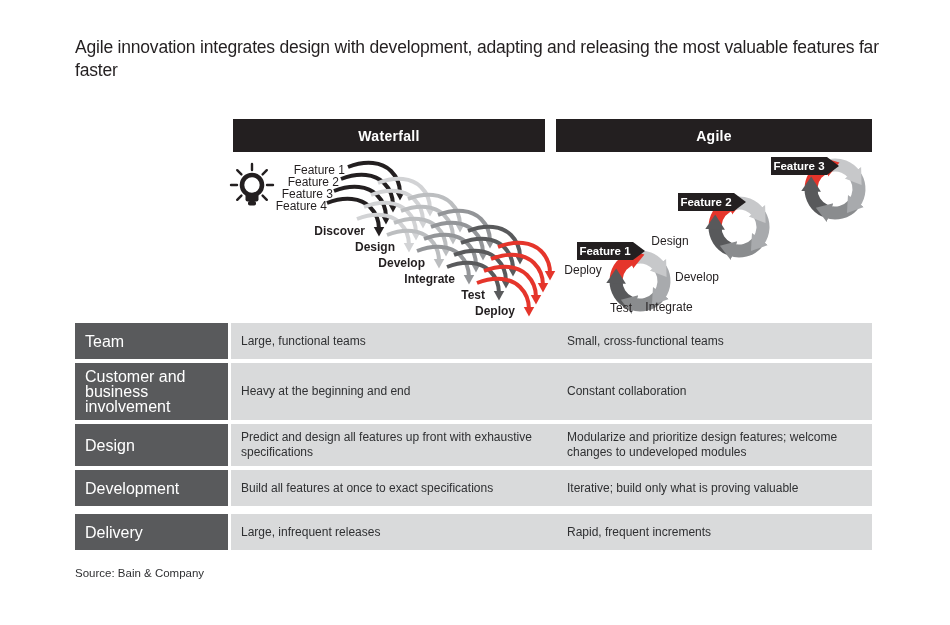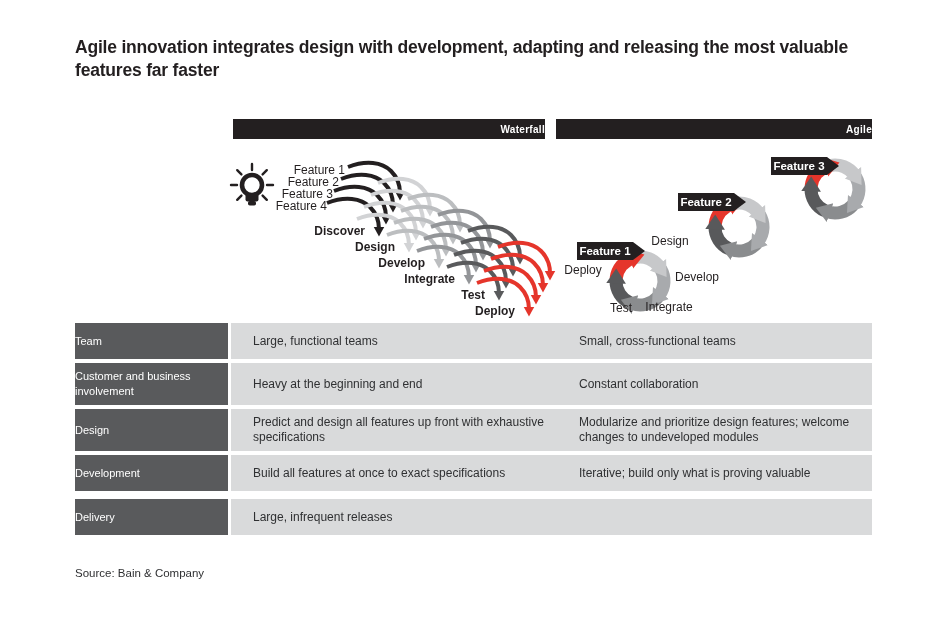--- a/index.html
+++ b/index.html
@@ -1,26 +1,26 @@
 <!DOCTYPE html>
 <html style="--ink: #231f20; --red: #e5352b; --header-bg: #231f20; --flow-gray-1: #d2d3d5; --flow-gray-2: #bcbec0; --flow-gray-3: #939598; --flow-gray-4: #595a5c; --cycle-light: #c7c8ca; --cycle-medium: #a8aaad; --cycle-gray: #8a8c8e; --cycle-dark: #58595b; --label-bg: #595a5c; --cell-bg: #d9dadb; --text-dark: #2f3032;"><head>
 <meta charset="utf-8">
 <style>
   html,body{margin:0;padding:0;background:#fff;}
   #canvas{position:relative;width:950px;height:625px;background:#fff;overflow:hidden;
           font-family:"Liberation Sans","DejaVu Sans",sans-serif;color:var(--ink,#231f20);}
   .abs{position:absolute;}
 
   
-  #title{left:75px;top:36px;width:812px;font-size:17.5px;line-height:23px;font-weight:bold;
+  #title{left:75px;top:36px;width:812px;font-size:17.5px;line-height:23px;font-weight:normal;
          letter-spacing:-0.2px;color:var(--ink);}
 
   
-  .colhdr{top:119px;height:20px;background:var(--header-bg);color:#fff;font-weight:bold;
-          font-size:10px;letter-spacing:.3px;display:flex;align-items:center;justify-content:flex-end;}
+  .colhdr{top:119px;height:33px;background:var(--header-bg);color:#fff;font-weight:bold;
+          font-size:14px;letter-spacing:.3px;display:flex;align-items:center;justify-content:center;}
   #hdr-waterfall{left:233px;width:312px;}
   #hdr-agile{left:556px;width:316px;}
 
   
   svg text{font-family:"Liberation Sans","DejaVu Sans",sans-serif;}
   .dlabel{font-size:12px;fill:var(--ink);}
   .dlabel-b{font-size:12px;font-weight:bold;fill:var(--ink);}
   .banner-text{font-size:11.5px;font-weight:bold;fill:#ffffff;}
 
   
@@ -33,26 +33,26 @@
   .s-cg{stroke:var(--cycle-gray);} .s-cd{stroke:var(--cycle-dark);} .s-cr{stroke:var(--red);}
   .f-cl{fill:var(--cycle-light);} .f-cm{fill:var(--cycle-medium);}
   .f-cg{fill:var(--cycle-gray);} .f-cd{fill:var(--cycle-dark);}
 
   .flow{fill:none;stroke-width:4;stroke-linecap:butt;}
   .ring{fill:none;stroke-width:13;}
 
   
   #table{left:75px;top:323px;width:797px;}
   .t-row{display:flex;margin-bottom:4px;}
-  .t-label{width:153px;min-width:153px;background:var(--label-bg);color:#fff;font-size:11px;
-           line-height:15px;display:flex;align-items:center;padding:6px 4px 6px 0;box-sizing:border-box;
+  .t-label{width:153px;min-width:153px;background:var(--label-bg);color:#fff;font-size:16px;
+           line-height:15px;display:flex;align-items:center;padding:6px 4px 6px 10px;box-sizing:border-box;
            margin-right:3px;min-height:36px;}
   .t-content{flex:1;background:var(--cell-bg);display:flex;align-items:center;min-height:36px;}
   .t-cell{font-size:12px;line-height:15px;color:var(--text-dark);padding:6px 10px;box-sizing:border-box;}
-  .t-wf{width:326px;min-width:326px;margin-left:12px;}
+  .t-wf{width:326px;min-width:326px;}
   .t-ag{flex:1;}
   .w2{max-width:118px;display:inline-block;}
 
   #source{left:75px;top:567px;font-size:11.5px;color:var(--text-dark);}
 </style>
 </head>
 <body>
 
 <div id="canvas">
 
@@ -266,20 +266,21 @@
 
     <div class="t-row">
     </div>
 
     <div class="t-row">
       <div class="t-label">
           <span>Delivery</span>
         </div>
       <div class="t-content">
         <div class="t-cell t-wf">Large, infrequent releases</div>
+        <div class="t-cell t-ag">Rapid, frequent increments</div>
       </div>
     </div>
 
   </div>
 
   <div id="source" class="abs">Source: Bain &amp; Company</div>
 
 </div>
 
 </body></html>

